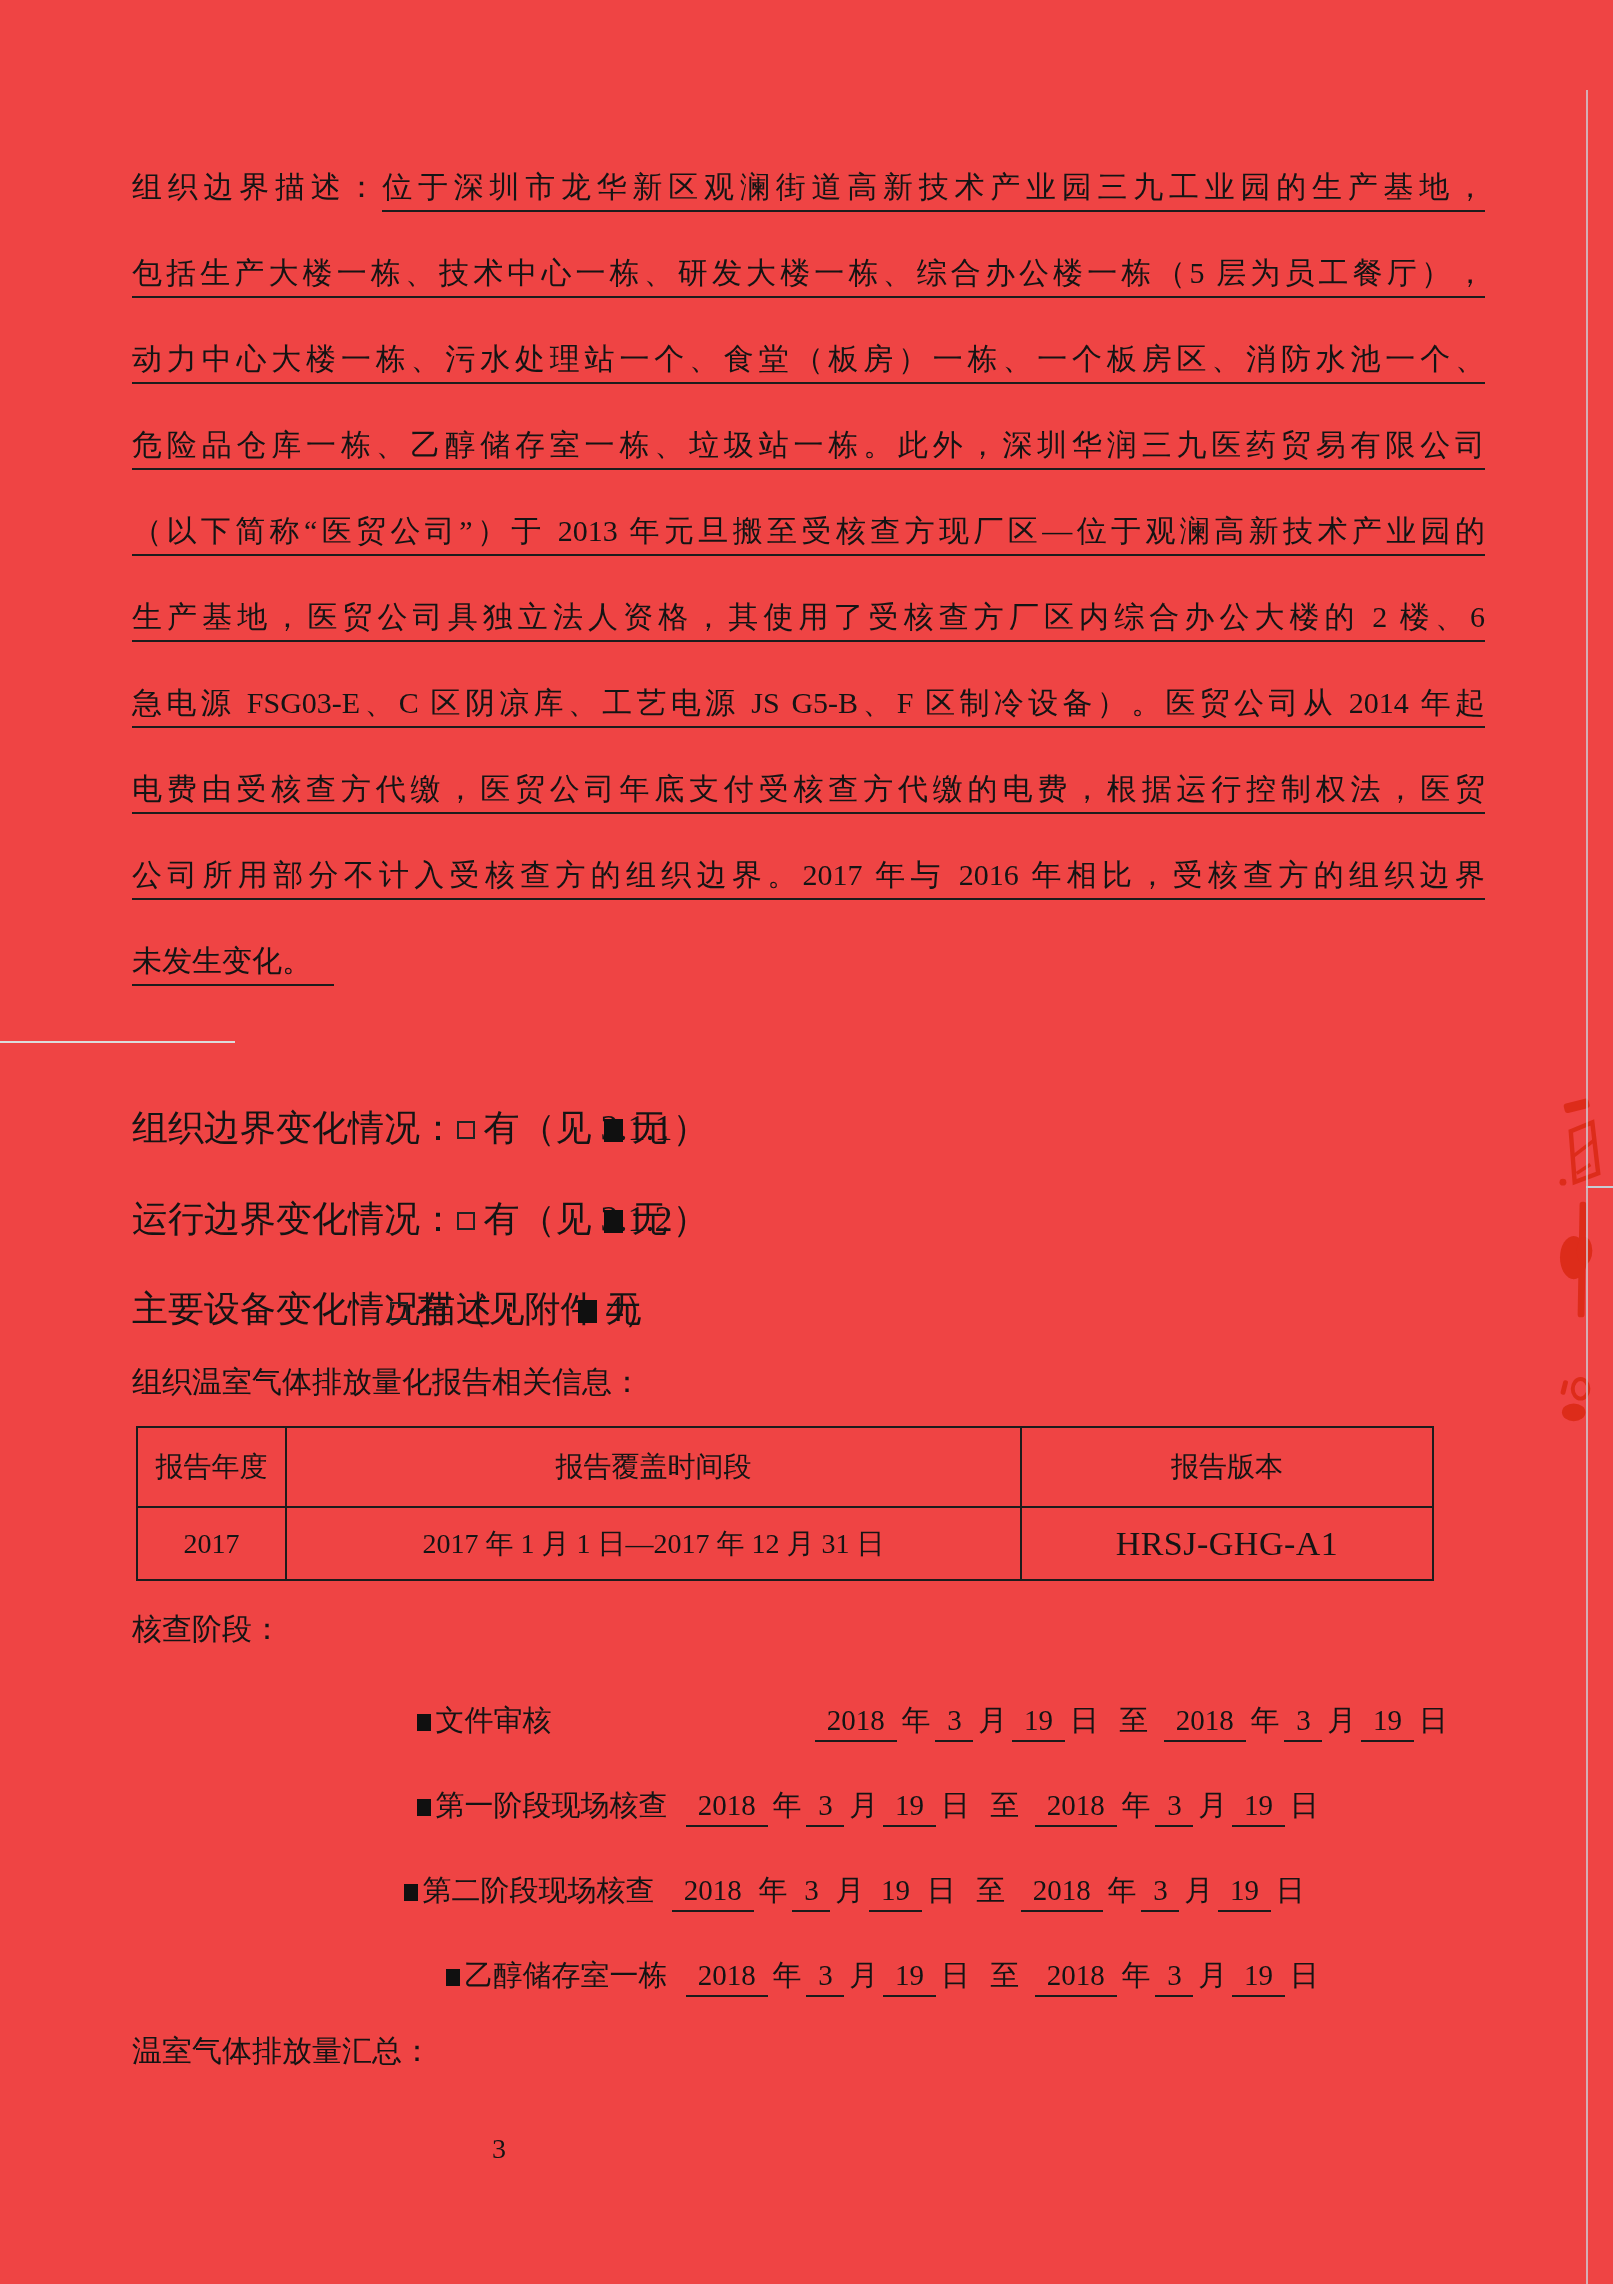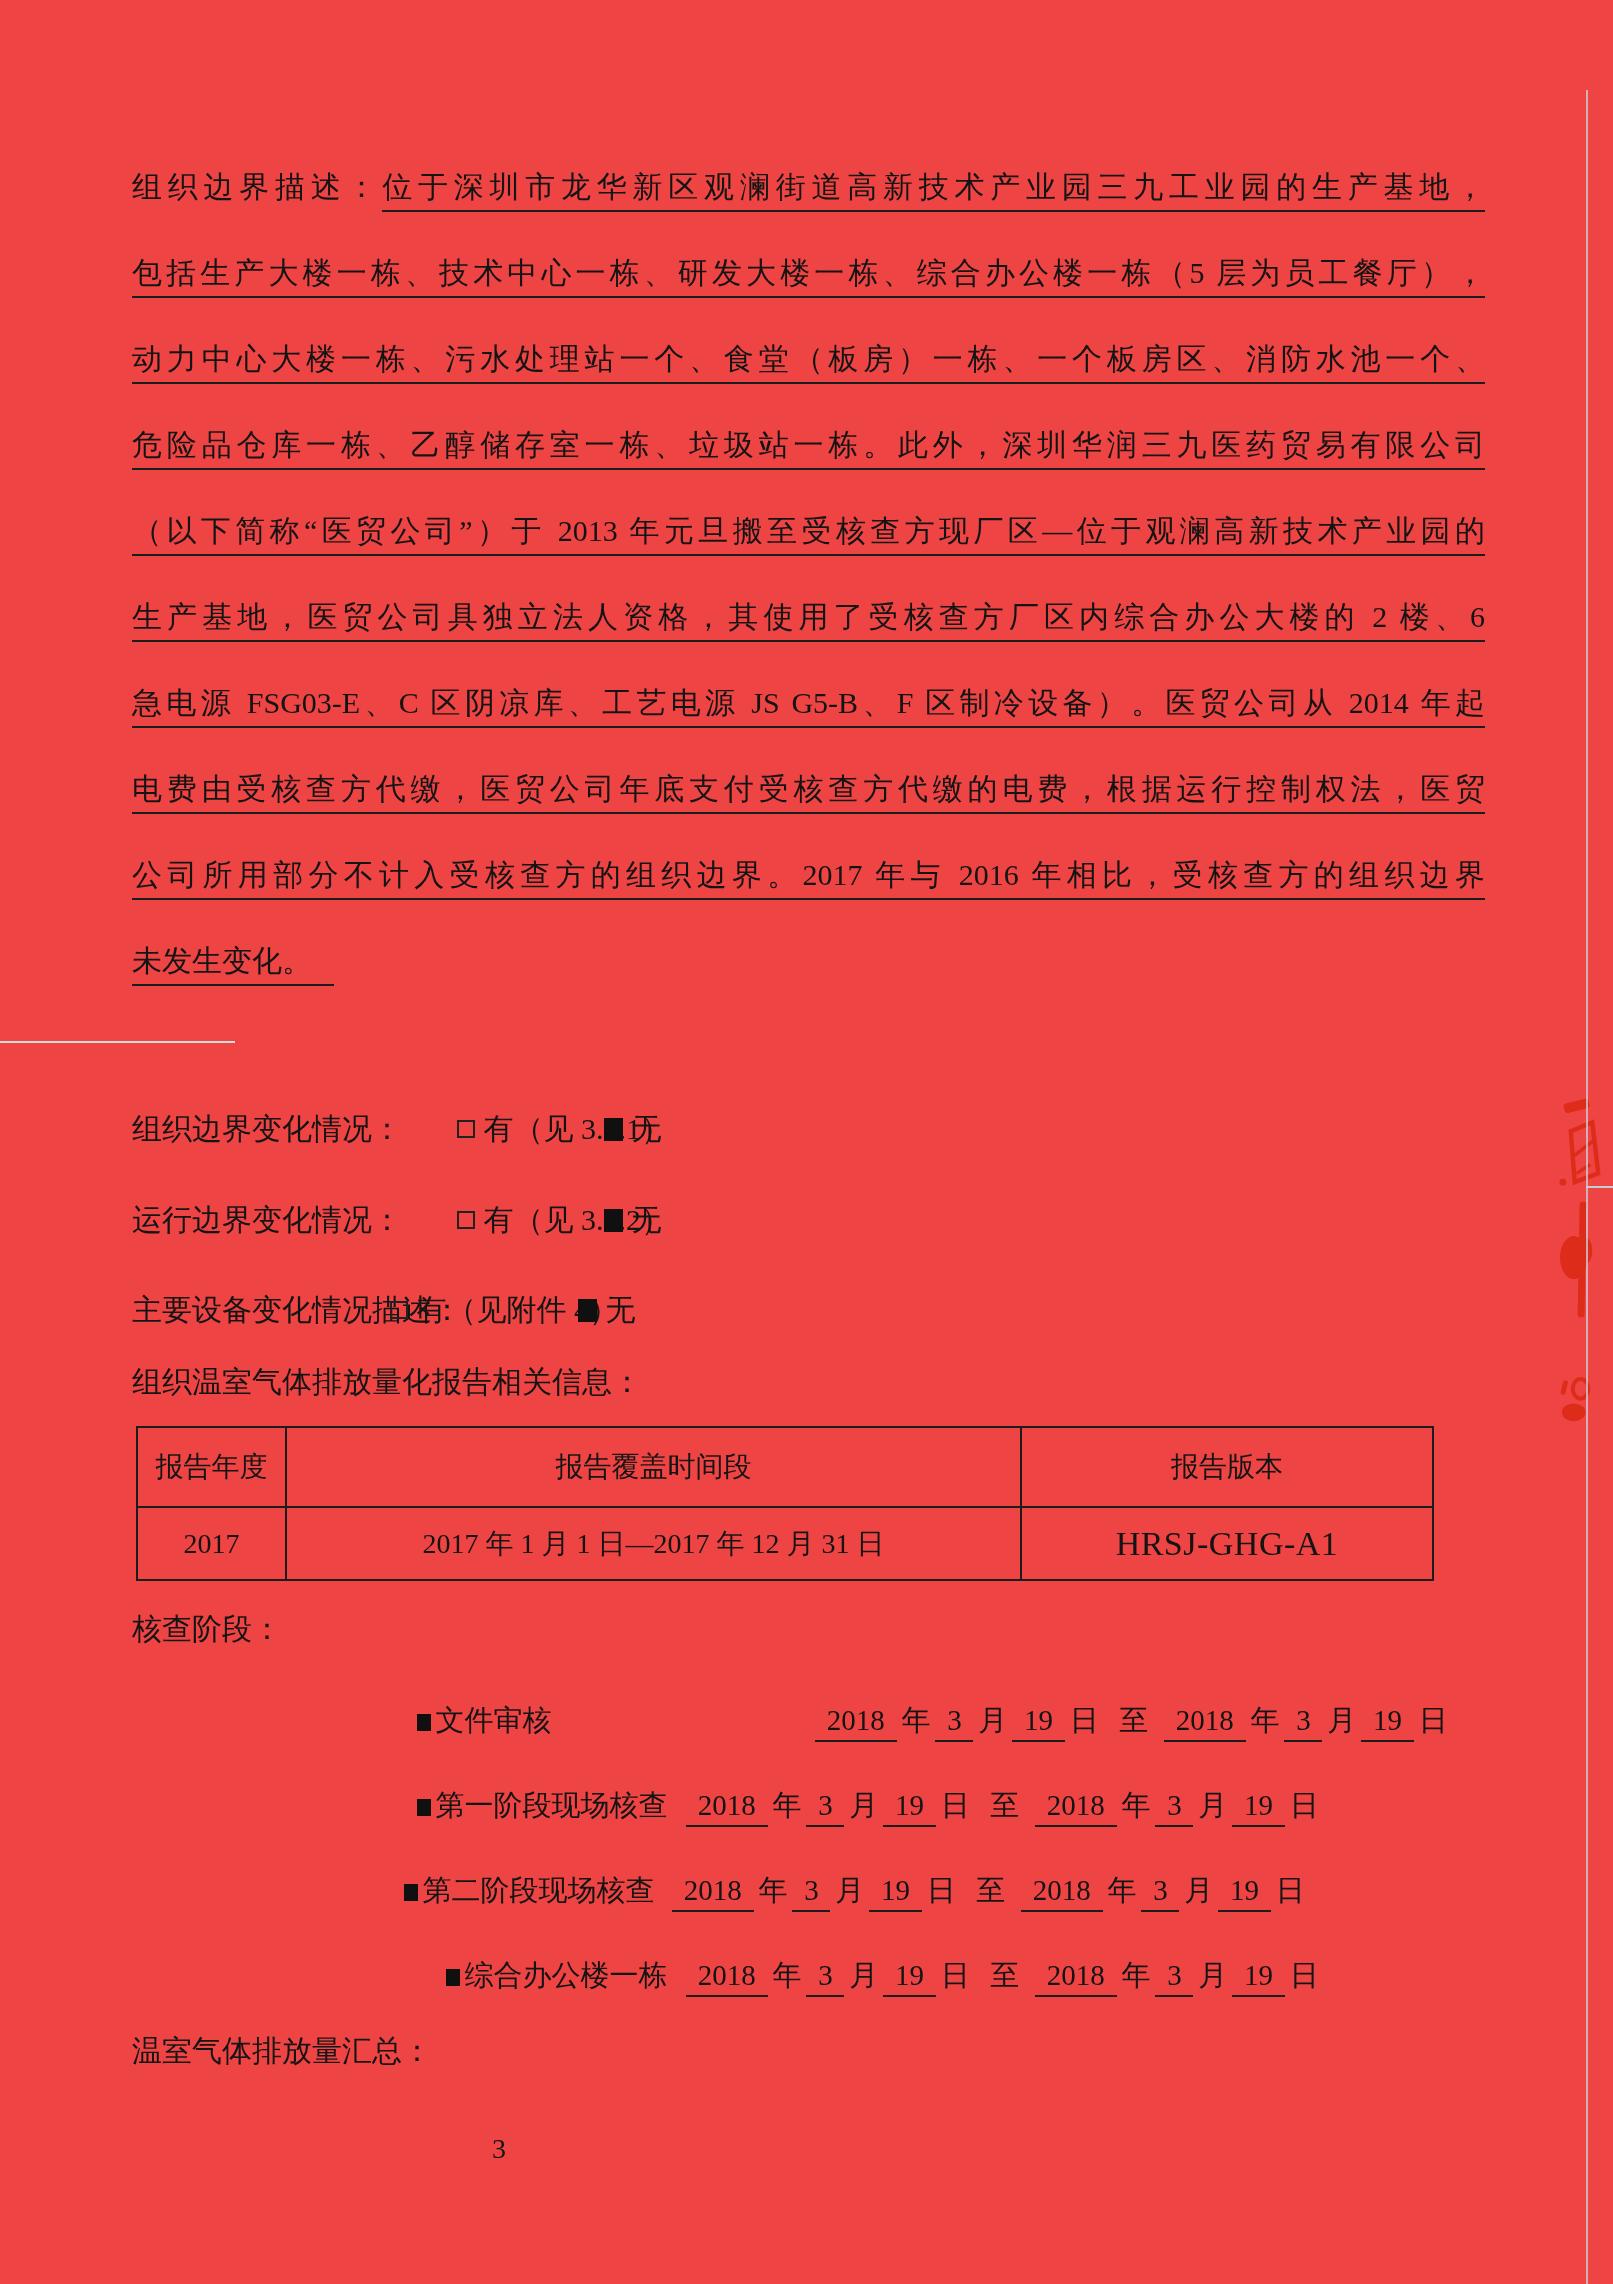--- a/index.html
+++ b/index.html
@@ -11,21 +11,21 @@
   
   .para{position:absolute;left:132px;top:144px;width:1353px;}
   .para-line{
     height:86px;line-height:86px;font-size:30px;
     text-align:justify;text-align-last:justify;white-space:nowrap;
   }
   .para-line.last{text-align:left;text-align-last:left;}
   .u{border-bottom:2px solid #1c1c1c;padding-bottom:6.9px;}
   .para-line.last .u{padding-right:21.6px;}
   
-  .chg-row{position:absolute;left:132px;width:1372px;height:45px;line-height:45px;font-size:30px;}
+  .chg-row{position:absolute;left:132px;width:1372px;height:45px;line-height:45px;font-size:36px;}
   .chg-row .chg-label{position:absolute;left:0;}
   .chg-row .chg-yes,.chg-row .chg-no{position:absolute;white-space:nowrap;}
   .cr1{top:1106px;} .cr2{top:1197px;} .cr3{top:1287px;}
   .cr1 .chg-yes,.cr2 .chg-yes{left:325px;} .cr3 .chg-yes{left:258px;}
   .cr1 .chg-no,.cr2 .chg-no{left:472px;} .cr3 .chg-no{left:446px;}
   .cb-empty{display:inline-block;width:13.7px;height:13.7px;border:2px solid #222;margin-right:8.8px;vertical-align:1px;}
   .cb-filled{display:inline-block;width:18.6px;height:23.5px;background:#101010;margin-right:8.8px;vertical-align:-2px;}
   
   .h{position:absolute;left:132px;font-size:30px;white-space:nowrap;}
   .h-report{top:1362px;} .h-stages{top:1609px;} .h-summary{top:2031px;}
@@ -125,21 +125,21 @@
   </div>
   <div class="stage-row sr2">
     <span class="stage-label"><span class="bullet"></span><span>第一阶段现场核查</span></span>
     <span class="stage-dates"><span class="uv">2018</span><span class="dw">年</span><span class="uv">3</span><span class="dw">月</span><span class="uv">19</span><span class="dw">日</span><span class="dw dw-to">至</span><span class="uv">2018</span><span class="dw">年</span><span class="uv">3</span><span class="dw">月</span><span class="uv">19</span><span class="dw">日</span></span>
   </div>
   <div class="stage-row sr3">
     <span class="stage-label"><span class="bullet"></span><span>第二阶段现场核查</span></span>
     <span class="stage-dates"><span class="uv">2018</span><span class="dw">年</span><span class="uv">3</span><span class="dw">月</span><span class="uv">19</span><span class="dw">日</span><span class="dw dw-to">至</span><span class="uv">2018</span><span class="dw">年</span><span class="uv">3</span><span class="dw">月</span><span class="uv">19</span><span class="dw">日</span></span>
   </div>
   <div class="stage-row sr4">
-    <span class="stage-label"><span class="bullet"></span><span>综合办公楼一栋</span></span>
+    <span class="stage-label"><span class="bullet"></span><span>乙醇储存室一栋</span></span>
     <span class="stage-dates"><span class="uv">2018</span><span class="dw">年</span><span class="uv">3</span><span class="dw">月</span><span class="uv">19</span><span class="dw">日</span><span class="dw dw-to">至</span><span class="uv">2018</span><span class="dw">年</span><span class="uv">3</span><span class="dw">月</span><span class="uv">19</span><span class="dw">日</span></span>
   </div>
 
   <div class="h h-summary">温室气体排放量汇总：</div>
 
   <div class="pageno">3</div>
 
   <svg class="stamp" width="60" height="333" viewBox="0 0 61 340">
     <rect x="10" y="5" width="26" height="10" rx="3" transform="rotate(-14 23 10)" fill="currentColor"></rect>
     <path d="M17 36 L39 27 L45 79 L21 88 Z" fill="none" stroke="currentColor" stroke-width="4.5"></path>

